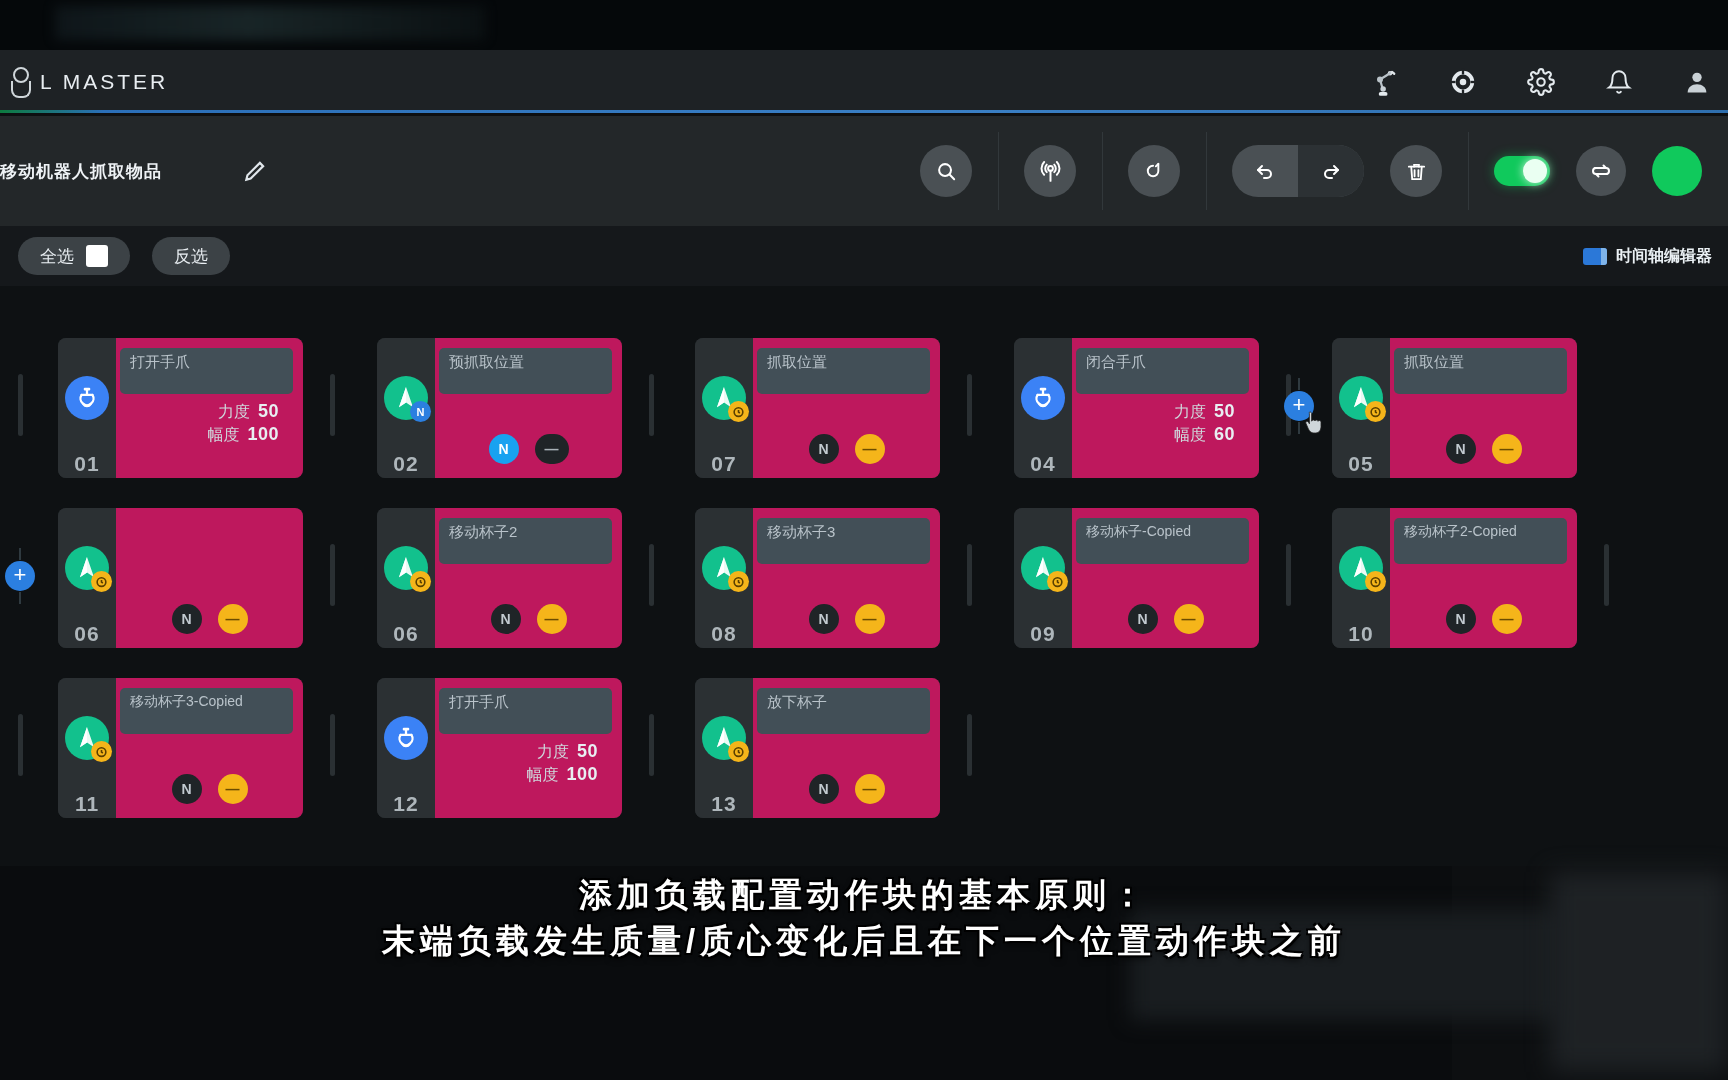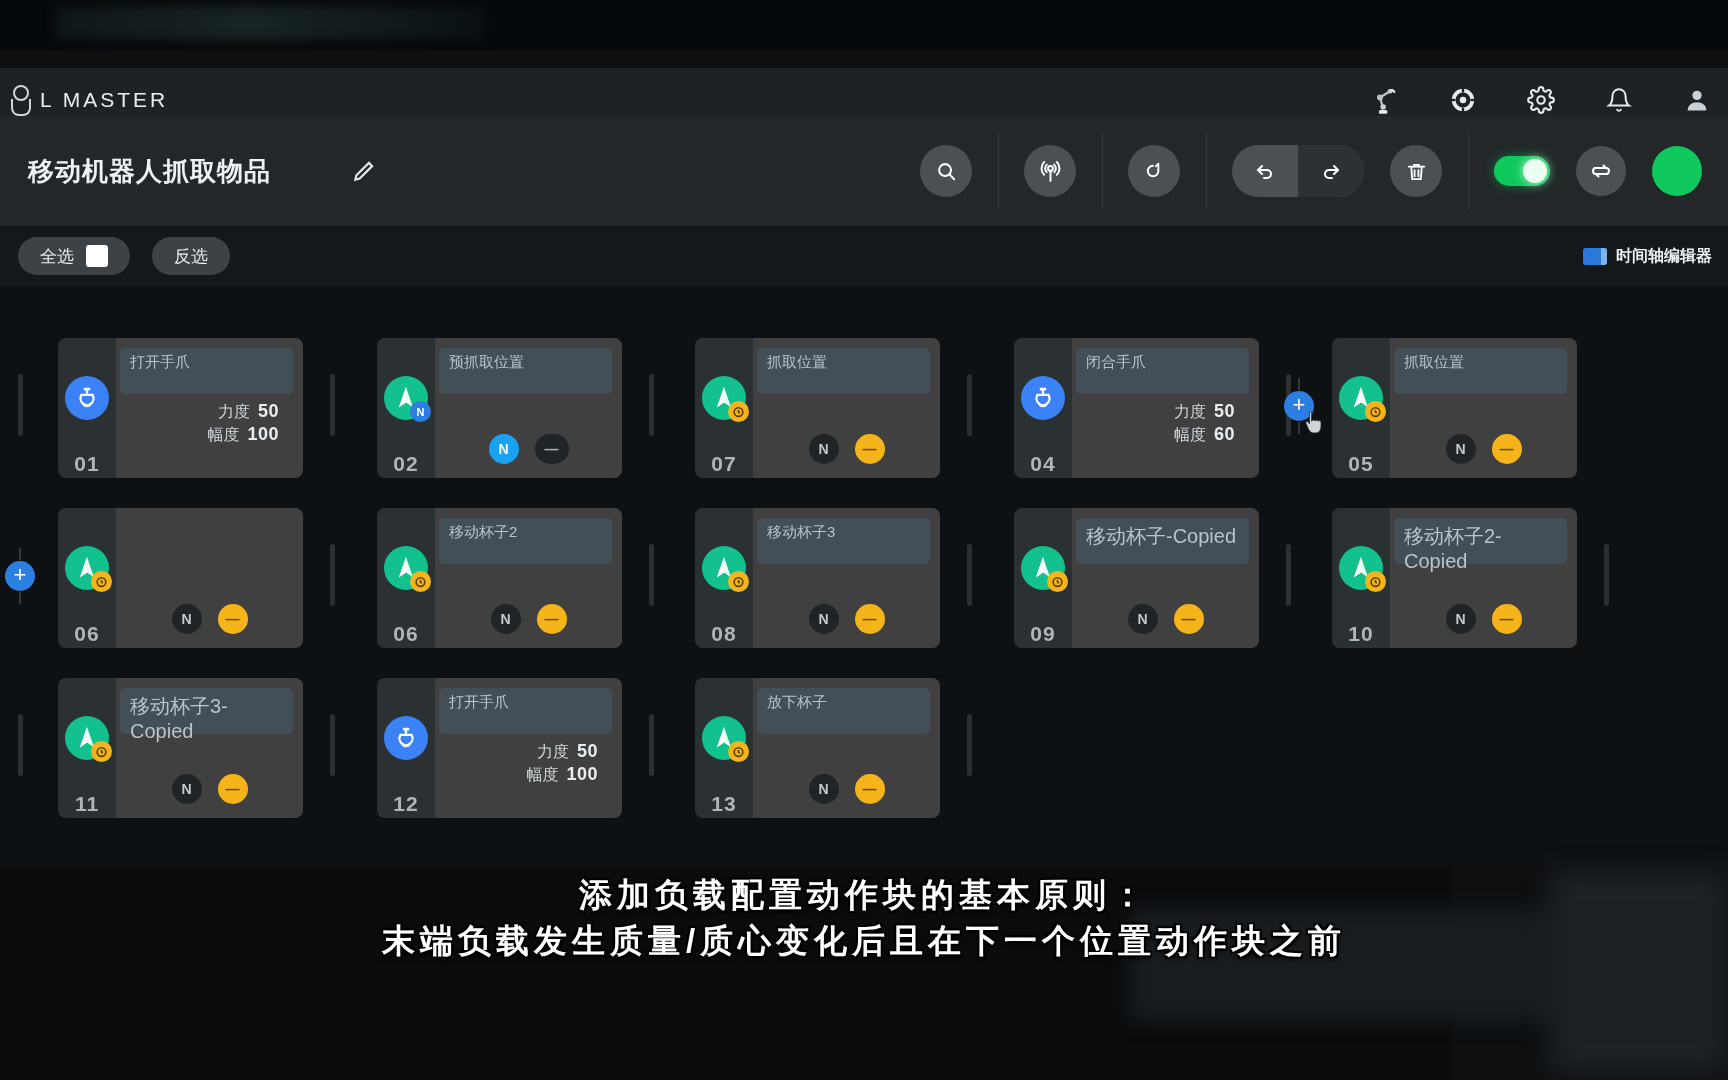--- a/index.html
+++ b/index.html
@@ -12,42 +12,42 @@
   #app { position: relative; width: 1728px; height: 1080px; background:#0d0f11; }
 
   
   .os-bar { position:absolute; top:0; left:0; width:1728px; height:50px;
             background:#05080a; }
   .os-bar .smear { position:absolute; top:6px; left:55px; width:430px; height:34px;
             background:linear-gradient(90deg,#10181c,#1c2a2c 45%,#0c1214);
             filter: blur(6px); opacity:.85; }
 
   
-  .header { position:absolute; top:68px; left:0; width:1728px; height:63px;
+  .header { position:absolute; top:50px; left:0; width:1728px; height:63px;
             background:#1e2225; display:flex; align-items:center; }
   .header .underline { position:absolute; bottom:0; left:0; width:1728px; height:3px;
             background:linear-gradient(90deg,#0d7b3f 0%,#2b6fb8 6%,#3a7fc4 55%,#2f6fae 100%); }
   .logo { display:flex; align-items:center; gap:8px; margin-left:6px; }
   .logo-mark { width:26px; height:34px; position:relative; }
   .logo-mark::before { content:""; position:absolute; left:7px; top:2px; width:12px; height:12px;
       border:2.5px solid #cfd6da; border-radius:50%; }
   .logo-mark::after { content:""; position:absolute; left:5px; top:16px; width:16px; height:15px;
       border:2.5px solid #cfd6da; border-top:none; border-radius:0 0 8px 8px; }
   .logo-text { color:#e8edf1; font-size:21px; letter-spacing:3.0px; font-weight:500; }
 
   .header-icons { margin-left:auto; display:flex; align-items:center; gap:48px;
                   padding-right:16px; }
   .hicon { width:30px; height:30px; color:#d6dce1; display:flex; align-items:center;
            justify-content:center; cursor:pointer; }
   .hicon svg { display:block; }
 
   
   .toolbar { position:absolute; top:116px; left:0; width:1728px; height:110px;
              background:#232729; display:flex; align-items:center; }
-  .proj-title { margin-left:28px; color:#eef2f5; font-size:26px; font-weight:700;
+  .proj-title { color:#eef2f5; font-size:17px; font-weight:700;
                 letter-spacing:1px; }
   .edit-pencil { margin-left:80px; width:26px; height:26px; color:#dfe5ea; cursor:pointer; }
 
   .tb-right { margin-left:auto; display:flex; align-items:center; height:100%; }
   .tb-group { display:flex; align-items:center; height:100%; padding:0 26px;
               position:relative; }
   .tb-group + .tb-group::before { content:""; position:absolute; left:0; top:16px;
               bottom:16px; width:1px; background:#32383b; }
   .rbtn { width:52px; height:52px; border-radius:50%; background:#4a5054;
           display:flex; align-items:center; justify-content:center; color:#fff;
@@ -83,39 +83,39 @@
 
   
   .canvas { position:absolute; top:286px; left:0; width:1728px; height:580px;
             background:#0e1113; }
   .row { position:absolute; left:0; width:1728px; height:140px; }
   .row1 { top:52px; } .row2 { top:222px; } .row3 { top:392px; }
 
   .card { position:absolute; top:0; width:245px; height:140px; background:#24292c;
           border-radius:8px; display:flex; overflow:hidden; cursor:pointer; }
   .card .left { width:58px; position:relative; flex:0 0 58px; background:#2b3033; }
-  .card .body { flex:1; background:#404040; position:relative; padding:10px 10px 8px 4px; }
+  .card .body { flex:1; background:#be185d; position:relative; padding:10px 10px 8px 4px; }
 
   .idx { position:absolute; left:0; bottom:2px; width:58px; text-align:center;
          color:#aeb6bb; font-size:21px; font-weight:600; letter-spacing:1px; }
 
   .bigicon { position:absolute; left:7px; top:38px; width:44px; height:44px;
              border-radius:50%; display:flex; align-items:center; justify-content:center; }
   .bigicon.blue { background:#3b82f6; }
   .bigicon.green { background:#12c18d; }
   .badge { position:absolute; right:-3px; bottom:-2px; width:21px; height:21px;
            border-radius:50%; display:flex; align-items:center; justify-content:center;
            font-size:11px; font-weight:700; color:#fff; }
   .badge.amber { background:#f5b51a; color:#5a4000; }
   .badge.blue  { background:#2b7fe0; }
 
   .namefield { height:46px; border-radius:5px; background:#424f57;
                display:flex; align-items:flex-start; padding:5px 10px;
                color:#b9c3ca; font-size:15px; }
-  .namefield.small { font-size:20px; }
+  .namefield.small { font-size:14px; }
 
   .params { margin-top:6px; text-align:right; padding-right:14px; color:#e8eef2; }
   .params .line { font-size:16px; line-height:23px; }
   .params .line b { font-size:18px; margin-left:8px; letter-spacing:.5px; }
   .params .lbl { color:#cfd7dc; }
 
   .chips-row { position:absolute; left:0; right:0; bottom:14px;
                display:flex; justify-content:center; align-items:center; gap:16px; }
   .pill { width:30px; height:30px; border-radius:50%; display:flex;
           align-items:center; justify-content:center; font-size:14px; font-weight:700; }

